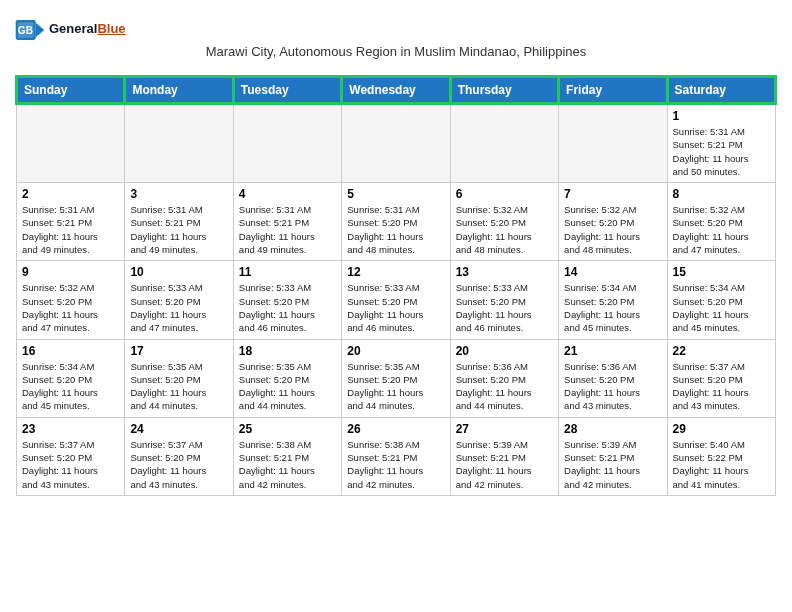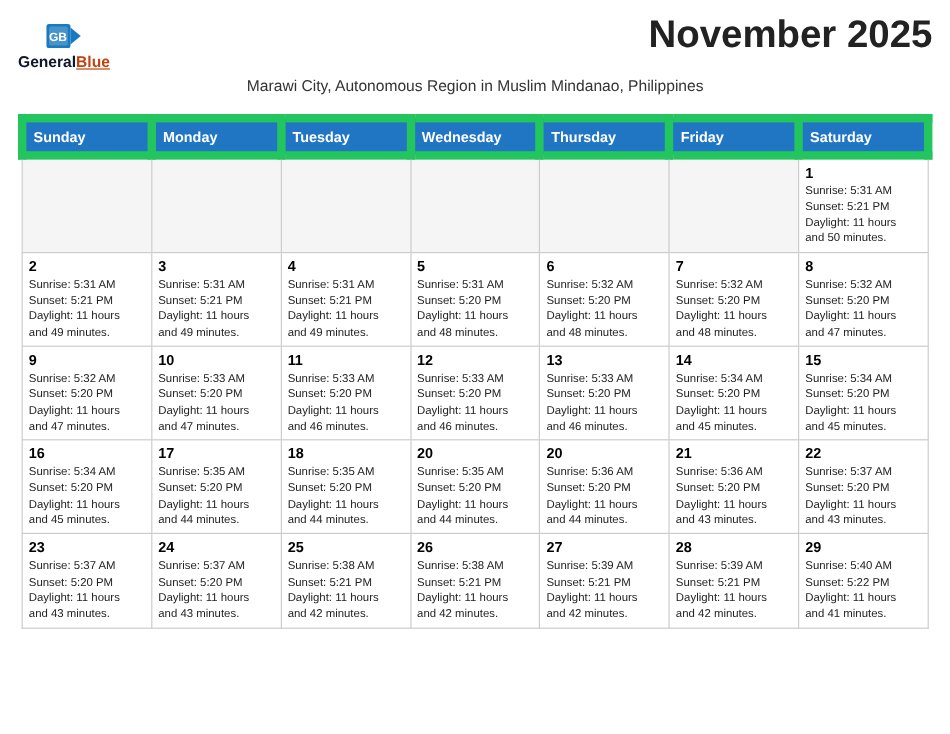--- a/index.html
+++ b/index.html
@@ -44,21 +44,21 @@
       border-collapse: collapse;
       font-size: 10.5px;
     }
     .calendar-table th {
       background-color: #2176c4;
       color: #fff;
       text-align: left;
       padding: 5px 6px;
       font-size: 12px;
       font-weight: bold;
-      border: 7px solid #22c55e;
+      border: 3px solid #22c55e;
     }
     .calendar-table td {
       border: 1px solid #ccc;
       vertical-align: top;
       padding: 4px 5px;
       width: calc(100% / 7);
       height: 78px;
       background: #fff;
     }
     .calendar-table td.empty {
@@ -73,35 +73,34 @@
       font-size: 9.5px;
       color: #222;
       line-height: 1.4;
     }
   </style>
 </head>
 <body>
 
 <div class="header-area">
   <div class="logo-area">
-    <div style="display:flex;align-items:center;gap:4px;flex-direction:column;">
+    <div style="display:flex;align-items:center;gap:4px;">
       <svg class="logo-icon" viewBox="0 0 40 28">
         <rect x="0" y="0" width="28" height="28" rx="3" fill="#1a7abf"></rect>
         <polygon points="28,4 40,14 28,24" fill="#1a7abf"></polygon>
         <rect x="3" y="3" width="22" height="22" rx="2" fill="#fff" opacity="0.2"></rect>
         <text x="3" y="20" font-size="14" font-weight="bold" fill="white" font-family="Arial">GB</text>
       </svg>
       <div>
         <div style="font-size:13px;line-height:1.2;">
           <span style="color:#0f172a;font-weight:bold;">General</span><span style="color:#c2410c;font-weight:bold;text-decoration:underline;">Blue</span>
         </div>
       </div>
     </div>
   </div>
-  <div class="month-title">November 2025</div>
 </div>
 
 <div class="subtitle">Marawi City, Autonomous Region in Muslim Mindanao, Philippines</div>
 
 <table class="calendar-table">
   <thead>
     <tr id="weekday-header">
         <th>Sunday</th>
         <th>Monday</th>
         <th>Tuesday</th>

